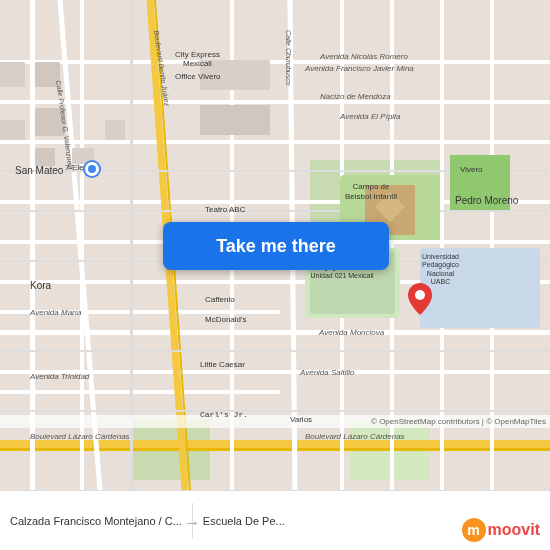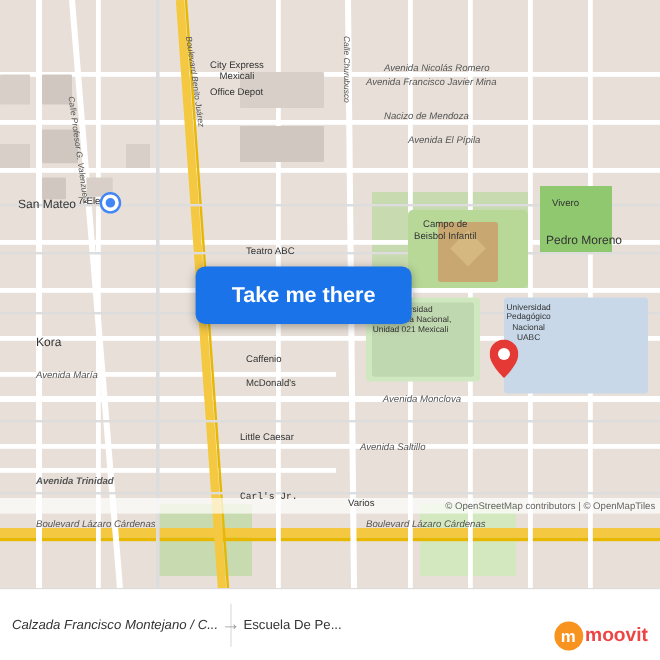--- a/index.html
+++ b/index.html
@@ -26,21 +26,21 @@
       height: 100%;
       position: absolute;
       top: 0; left: 0;
     }
 
     
     #take-me-there-btn {
       position: absolute;
       top: 222px;
       left: 163px;
-      width: 180px;
+      width: 226px;
       height: 48px;
       background: #1a73e8;
       color: white;
       border: none;
       border-radius: 8px;
       font-size: 18px;
       font-weight: bold;
       cursor: pointer;
       z-index: 100;
       display: flex;
@@ -139,21 +139,20 @@
       font-size: 16px;
       color: #ef4444;
       font-weight: bold;
     }
 
     .bottom-left {
       display: flex;
       flex-direction: column;
       gap: 2px;
       max-width: 260px;
-      font-style: italic;
     }
 
     .bottom-label {
       font-size: 11px;
       color: #333;
     }
 
     .bottom-separator {
       width: 1px;
       height: 36px;
@@ -263,29 +262,29 @@
   <div class="map-label road" style="top:52px; left:320px;">Avenida Nicolás Romero</div>
   <div class="map-label road" style="top:64px; left:305px;">Avenida Francisco Javier Mina</div>
   <div class="map-label road" style="top:92px; left:320px;">Nacizo de Mendoza</div>
   <div class="map-label road" style="top:112px; left:340px;">Avenida El Pípila</div>
 
   <div class="map-label large" style="top:165px; left:15px;">San Mateo</div>
   <div class="map-label large" style="top:195px; left:455px;">Pedro Moreno</div>
   <div class="map-label large" style="top:280px; left:30px;">Kora</div>
 
   <div class="map-label road" style="top:308px; left:30px;">Avenida María</div>
-  <div class="map-label road" style="top:396px; left:30px;font-weight:bold;">Avenida Trinidad</div>
+  <div class="map-label road" style="top:372px; left:30px;">Avenida Trinidad</div>
   <div class="map-label road" style="top:328px; left:300px;margin-left:19px;">Avenida Monclova</div>
   <div class="map-label road" style="top:368px; left:300px;">Avenida Saltillo</div>
 
   <div class="map-label road" style="top:432px; left:30px;">Boulevard Lázaro Cárdenas</div>
   <div class="map-label road" style="top:432px; left:305px;">Boulevard Lázaro Cárdenas</div>
 
   <div class="map-label poi" style="top:50px; left:175px; text-align:center;">City Express<br>Mexicali</div>
-  <div class="map-label poi" style="top:72px; left:175px;">Office Depot</div>
+  <div class="map-label poi" style="top:72px; left:175px;">Office Vivero</div>
   <div class="map-label poi" style="top:163px; left:65px;">7-Eleven</div>
   <div class="map-label poi" style="top:205px; left:205px;">Teatro ABC</div>
   <div class="map-label poi" style="top:182px; left:345px; text-align:center; line-height:1.2;">Campo de<br>Beisbol Infantil</div>
   <div class="map-label poi" style="top:165px; left:460px;">Vivero</div>
 
   <div class="map-label poi" style="top:255px; left:308px; font-size:7px; line-height:1.2; text-align:center;">Universidad<br>Pedagogica Nacional,<br>Unidad 021 Mexicali</div>
   <div class="map-label poi" style="top:253px; left:422px; font-size:7px; line-height:1.2; text-align:center;">Universidad<br>Pedagógico<br>Nacional<br>UABC</div>
 
   <div class="map-label poi" style="top:295px; left:205px;">Caffenio</div>
   <div class="map-label poi" style="top:315px; left:205px;">McDonald's</div>

